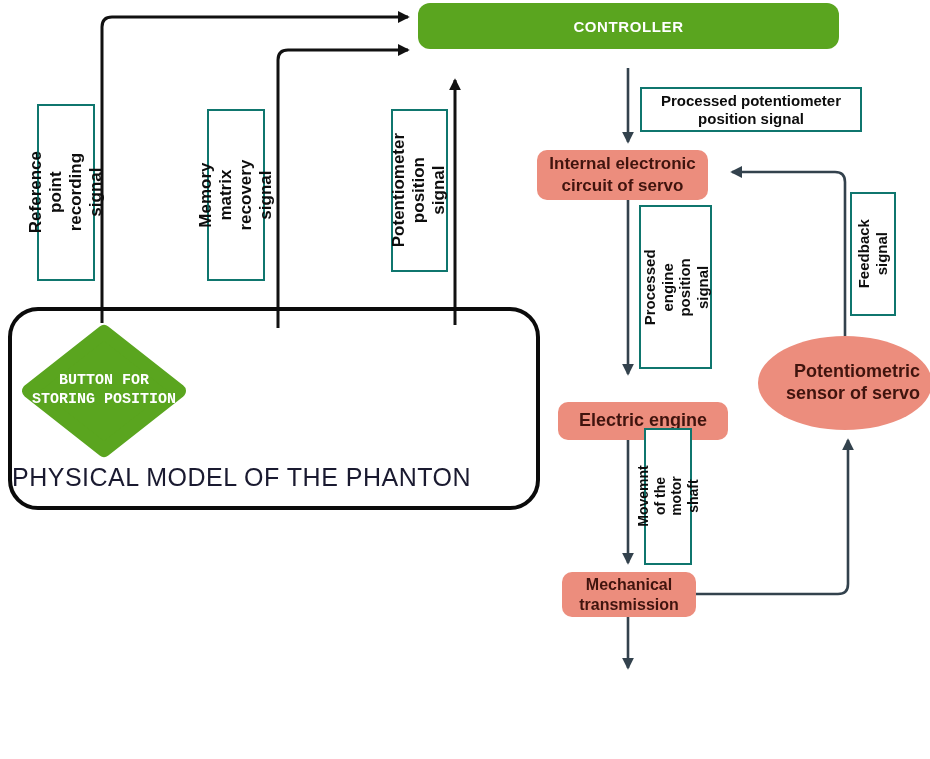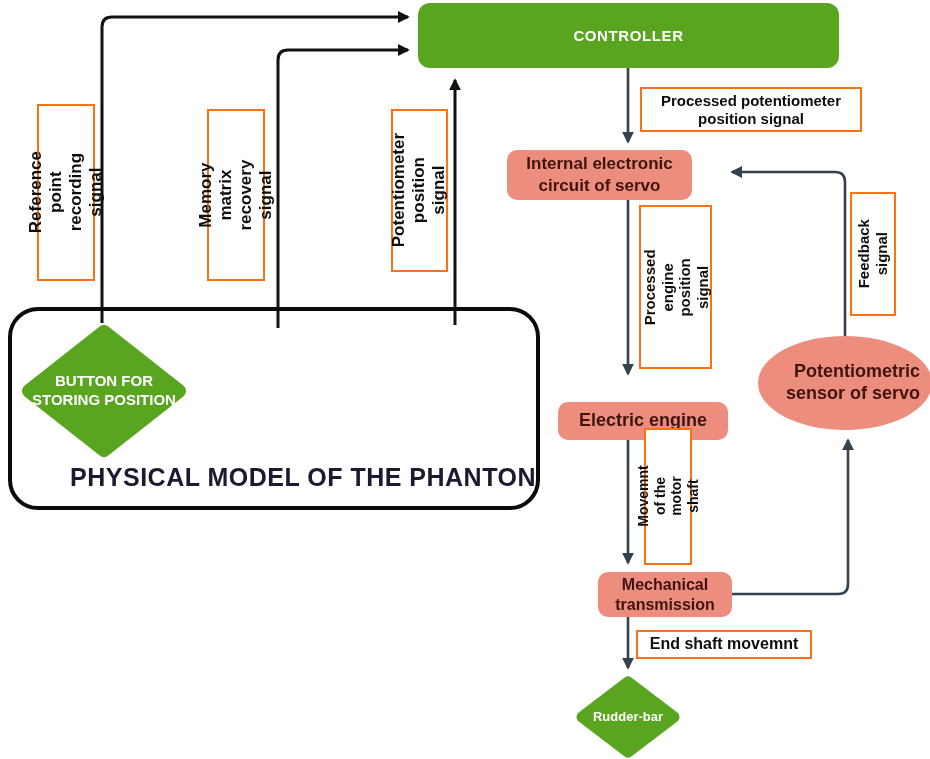--- a/index.html
+++ b/index.html
@@ -4,26 +4,26 @@
 <style>
   html,body{margin:0;padding:0;background:#ffffff;}
   #stage{
     position:relative;width:930px;height:759px;background:#ffffff;overflow:hidden;
     font-family:"Liberation Sans","DejaVu Sans",sans-serif;
   }
   #wires{position:absolute;left:0;top:0;width:930px;height:759px;}
   .node{position:absolute;display:flex;align-items:center;justify-content:center;text-align:center;box-sizing:border-box;}
   
   .controller{
-    left:418px;top:3px;width:421px;height:65px;background:#5aa51f;border-radius:12px;
+    left:418px;top:3px;width:421px;height:46px;background:#5aa51f;border-radius:12px;
     color:#ffffff;font-weight:bold;font-size:15px;letter-spacing:.6px;
   }
   
   .lblbox{
-    border:2px solid #f97316;background:#ffffff;color:#0d0d0d;font-weight:bold;
+    border:2px solid #0f766e;background:#ffffff;color:#0d0d0d;font-weight:bold;
     display:flex;align-items:center;justify-content:center;text-align:center;line-height:1.18;
   }
   .vbox .inner{transform:rotate(-90deg);white-space:normal;}
   .vref{left:37px;top:104px;width:58px;height:177px;font-size:17px;}
   .vref .inner{width:160px;}
   .vmem{left:207px;top:109px;width:58px;height:172px;font-size:17px;}
   .vmem .inner{width:155px;}
   .vpot{left:391px;top:109px;width:57px;height:163px;font-size:17px;}
   .vpot .inner{width:150px;}
   .vproceng{left:639px;top:205px;width:73px;height:164px;font-size:15px;}
@@ -34,43 +34,43 @@
   .vfeed .inner{width:95px;}
   .hprocpot{left:640px;top:87px;width:222px;height:45px;font-size:15px;}
   .hprocpot .inner{width:200px;}
   .hendshaft{left:636px;top:630px;width:176px;height:29px;font-size:16px;}
   
   .model{
     left:8px;top:307px;width:532px;height:203px;border:4px solid #0b0b0b;border-radius:30px;
     background:transparent;
   }
   .model-title{
-    position:absolute;left:0;right:0;bottom:14px;text-align:right;
-    font-size:25px;color:#1a1a30;font-weight:700;letter-spacing:.5px;padding-left:44px;
+    position:absolute;left:0;right:0;bottom:14px;text-align:left;
+    font-size:25px;color:#1a1a30;font-weight:400;letter-spacing:.5px;
   }
   
   .diamond{padding:0;}
   .diamond svg{position:absolute;left:0;top:0;width:100%;height:100%;}
   .diamond .dlabel{position:relative;color:#ffffff;font-weight:bold;line-height:1.25;}
   .d1{left:20px;top:323px;width:168px;height:136px;font-size:15px;}
-  .d1 .dlabel{width:150px;}
+  .d1 .dlabel{width:150px;font-family:Liberation Mono, monospace;}
   .d2{left:195px;top:328px;width:164px;height:136px;font-size:15px;}
   .d2 .dlabel{width:125px;}
   .d3{left:374px;top:325px;width:160px;height:132px;font-size:15px;}
   .d3 .dlabel{width:150px;}
   .drudder{left:575px;top:675px;width:106px;height:84px;font-size:13px;}
   .drudder .dlabel{width:92px;}
   
   .pbox{
     background:#ec8d7d;border-radius:10px;color:#40140e;font-weight:bold;line-height:1.3;
   }
-  .circuit{left:507px;top:150px;width:185px;height:50px;font-size:17px;}
+  .circuit{left:537px;top:150px;width:171px;height:50px;font-size:17px;}
   .circuit .inner{width:170px;}
   .engine{left:558px;top:402px;width:170px;height:38px;font-size:18px;}
-  .trans{left:562px;top:572px;width:134px;height:45px;font-size:16px;line-height:1.25;margin-left:36px;}
+  .trans{left:562px;top:572px;width:134px;height:45px;font-size:16px;line-height:1.25;}
   .trans .inner{width:120px;}
   .sensor{
     left:758px;top:336px;width:174px;height:94px;border-radius:50%;
     background:#ec8d7d;color:#40140e;font-weight:bold;font-size:18px;line-height:1.22;
   }
   .sensor .inner{width:150px;text-align:right;}
 </style>
 </head>
 <body>
 
@@ -140,30 +140,21 @@
   </div>
 
   <div class="node lblbox vbox vmove">
     <span class="inner">Movemnt of the motor shaft</span>
   </div>
 
   <div class="node pbox trans">
     <span class="inner">Mechanical transmission</span>
   </div>
 
-  <div class="node lblbox hendshaft">
-    <span>End shaft movemnt</span>
-  </div>
 
-  <div class="node diamond drudder">
-    <svg viewBox="0 0 106 84">
-      <polygon points="53,7 99,42 53,77 7,42" fill="#5aa51f" stroke="#5aa51f" stroke-width="11" stroke-linejoin="round"></polygon>
-    </svg>
-    <div class="dlabel">Rudder-bar</div>
-  </div>
 
   <div class="node lblbox vbox vfeed">
     <span class="inner">Feedback signal</span>
   </div>
 
   <div class="node sensor">
     <span class="inner">Potentiometric sensor of servo</span>
   </div>
 
 </div>

